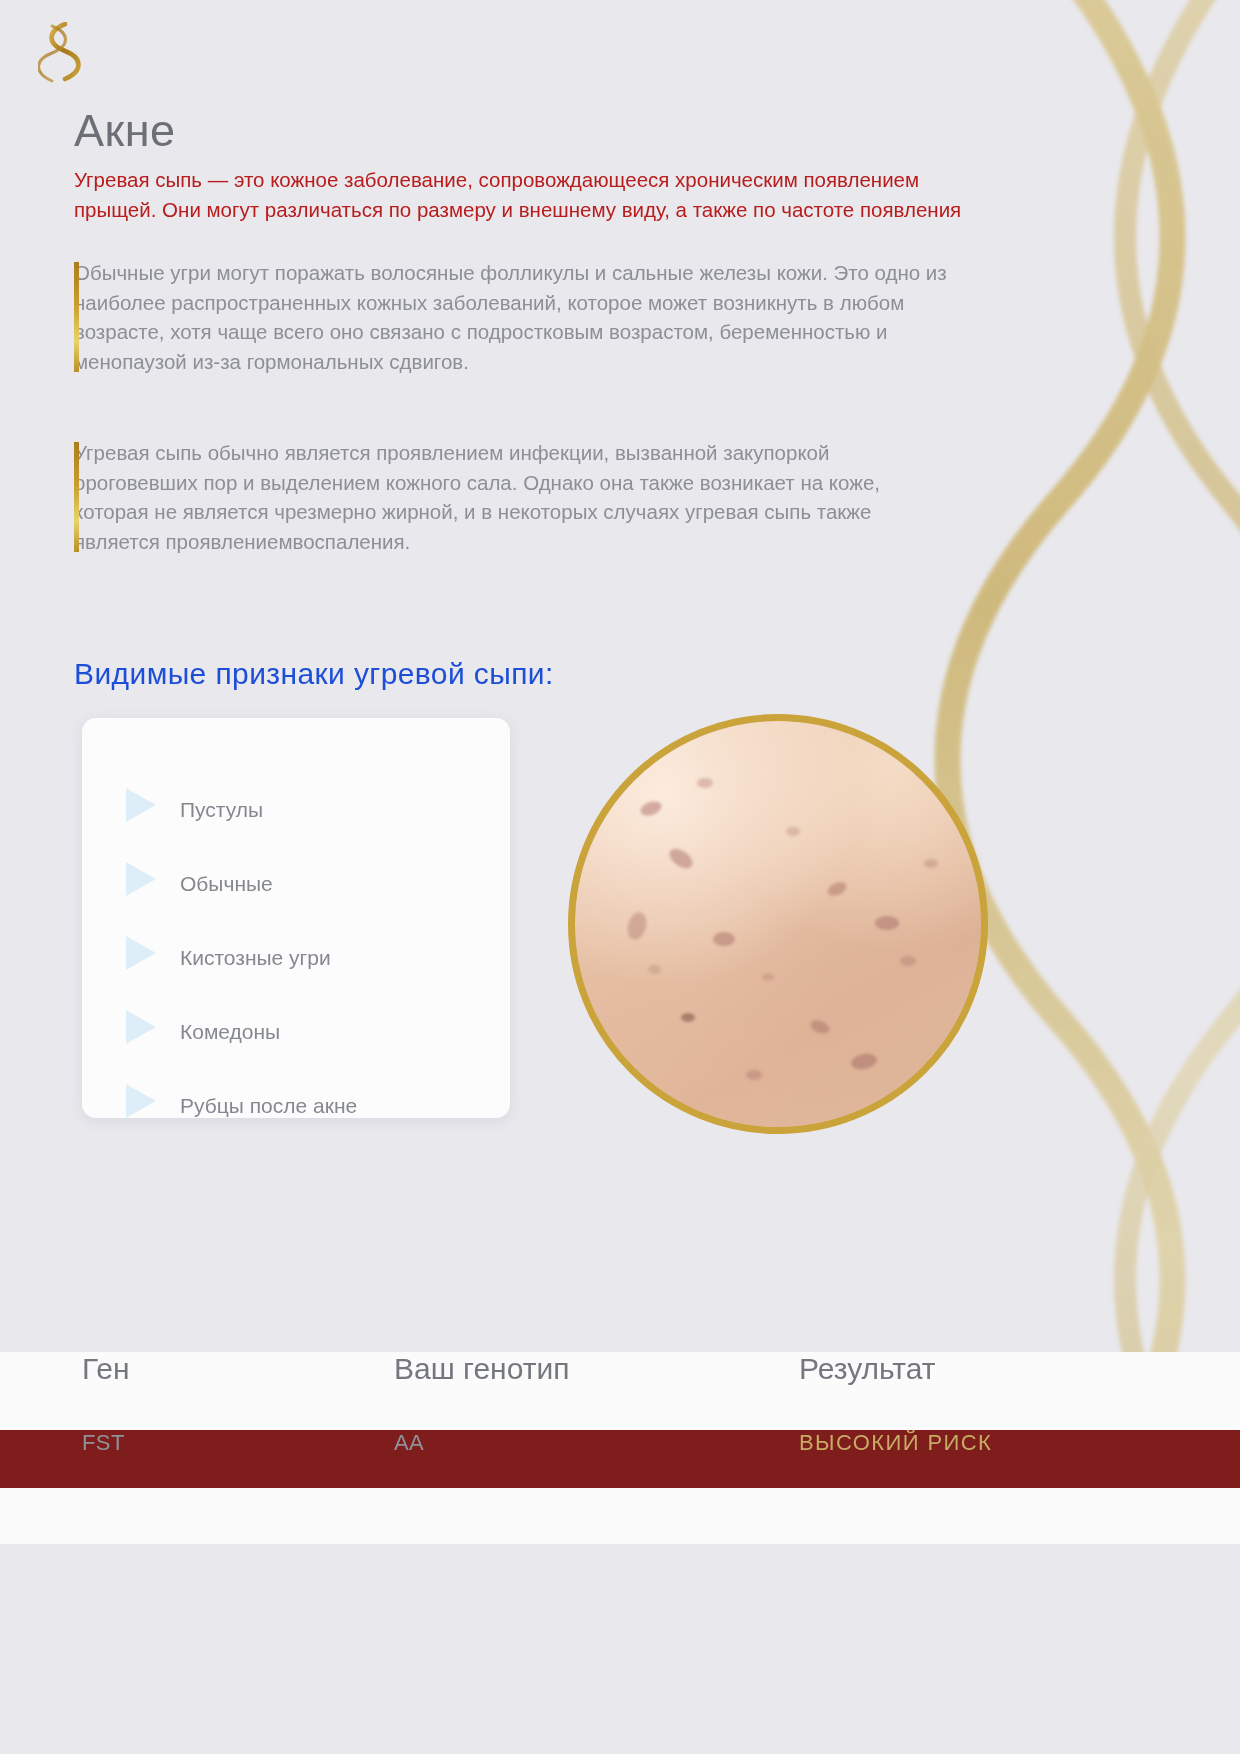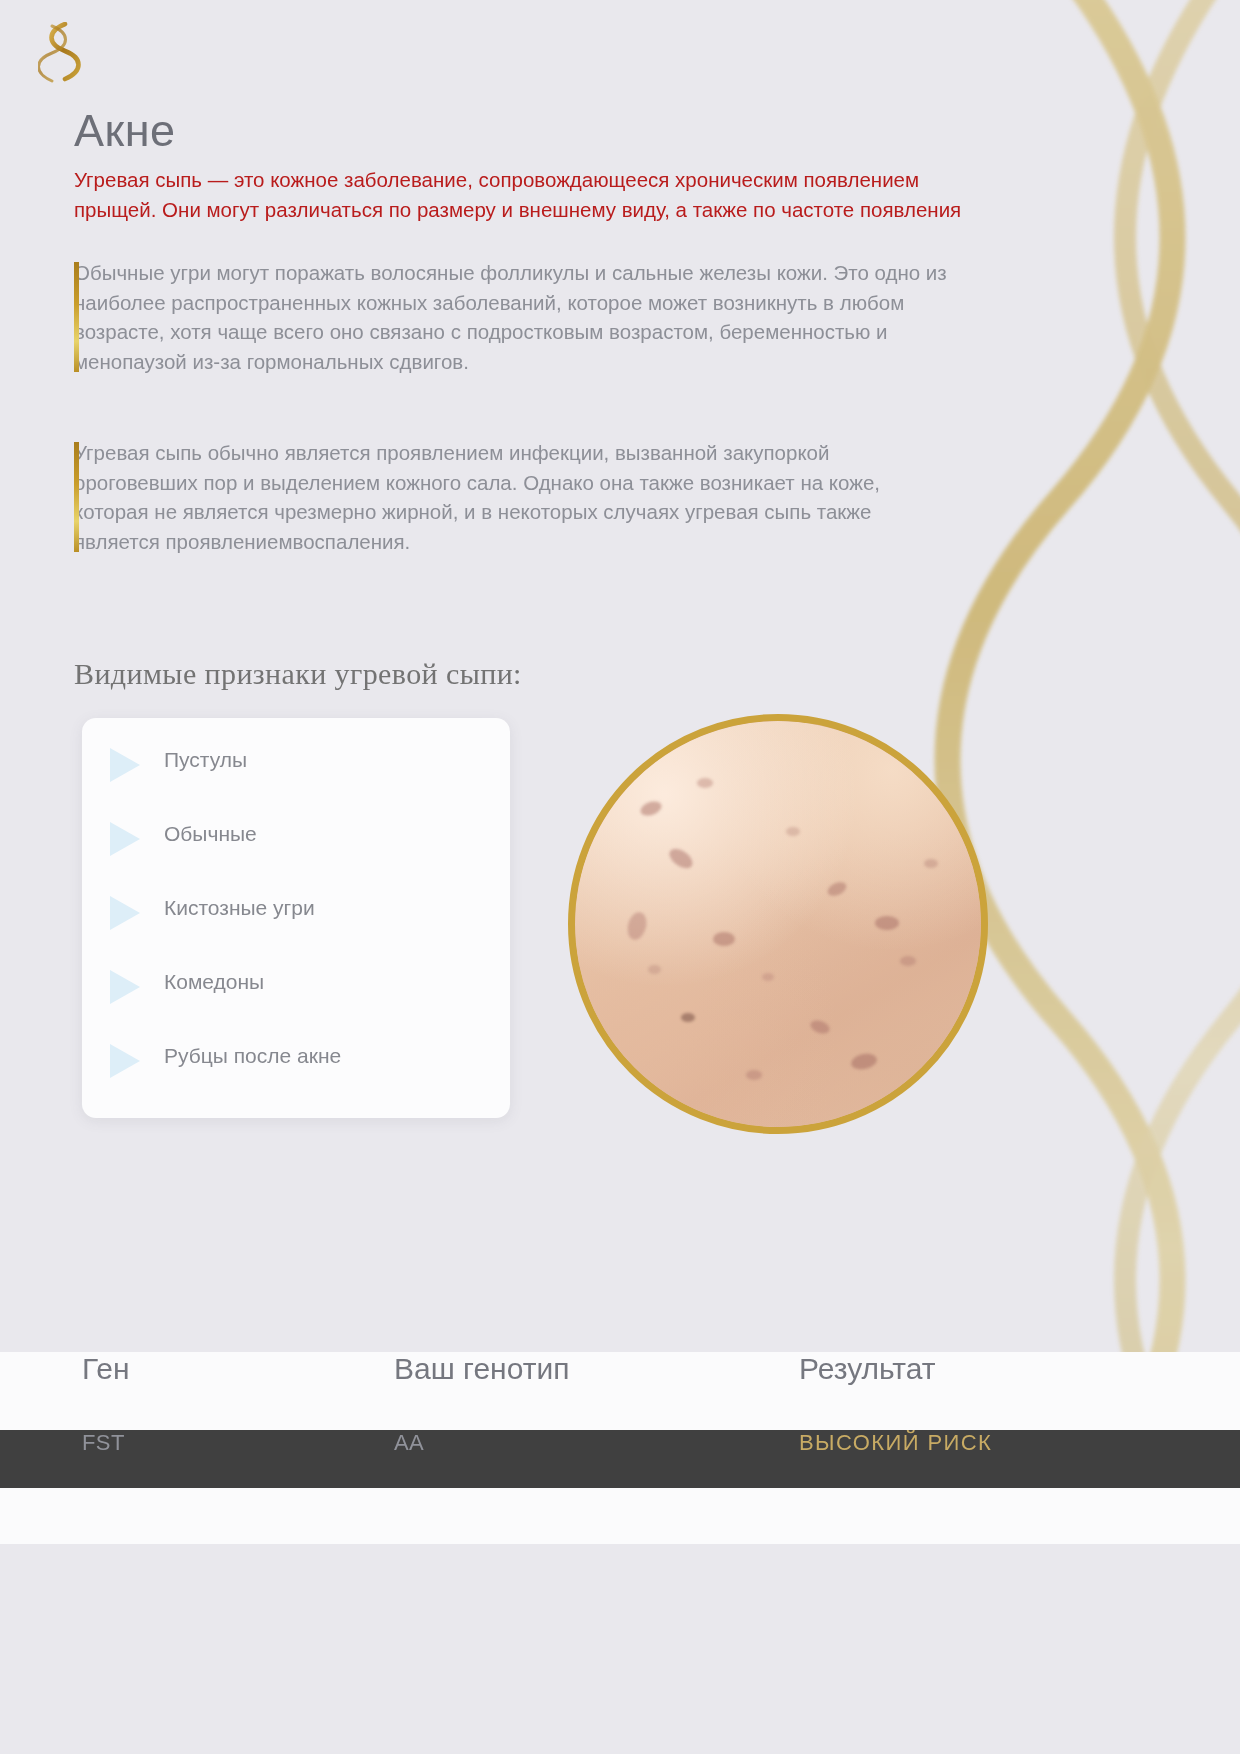--- a/index.html
+++ b/index.html
@@ -89,42 +89,41 @@
   .quote-2 { top: 438px; }
 
   
   .section-heading {
     position: absolute;
     left: 74px;
     top: 632px;
     font-size: 30px;
     font-weight: 300;
     letter-spacing: 0.4px;
-    color: #737373;
-    font-family: Liberation Serif, serif;
+    color: #1d4ed8;
   }
 
   
   .symptom-card {
     position: absolute;
     left: 82px;
     top: 718px;
     width: 428px;
     height: 400px;
     background: #fcfcfd;
     border-radius: 14px;
     box-shadow: 0 3px 14px rgba(90, 90, 110, 0.10);
     padding: 30px 0 0 0;
     box-sizing: border-box;
   }
   .symptom-item {
     display: flex;
-    align-items: flex-start;
+    align-items: flex-end;
     height: 74px;
-    padding-left: 28px;
+    padding-left: 44px;
   }
   .tri {
     width: 0;
     height: 0;
     border-top: 17px solid transparent;
     border-bottom: 17px solid transparent;
     border-left: 30px solid #ddeef8;
     margin-right: 24px;
     flex: 0 0 auto;
   }
@@ -179,21 +178,21 @@
     width: 1240px;
     box-sizing: border-box;
     padding-left: 82px;
   }
   .trow.header {
     height: 78px;
     background: #fbfbfc;
   }
   .trow.data {
     height: 58px;
-    background: #404040;
+    background: #7f1d1d;
   }
   .trow.filler {
     height: 56px;
     background: #fbfbfc;
   }
   .col-gene   { width: 312px; flex: 0 0 312px; }
   .col-geno   { width: 405px; flex: 0 0 405px; }
   .col-result { flex: 1 1 auto; }
 
   .th {

